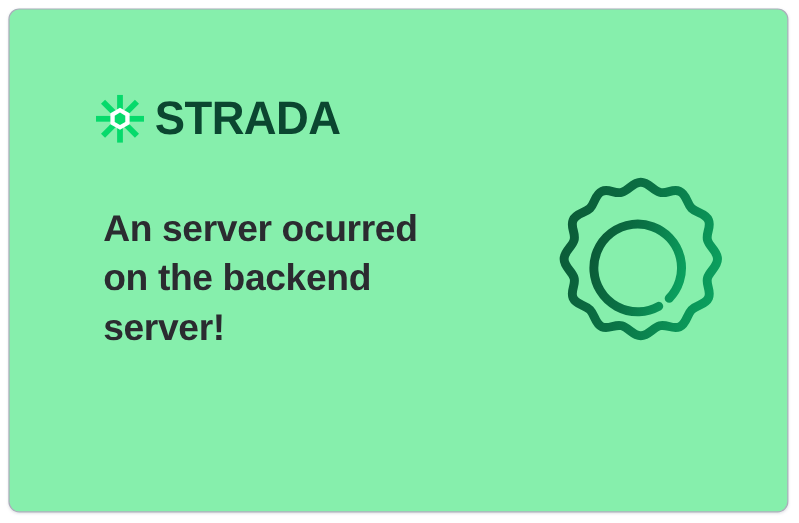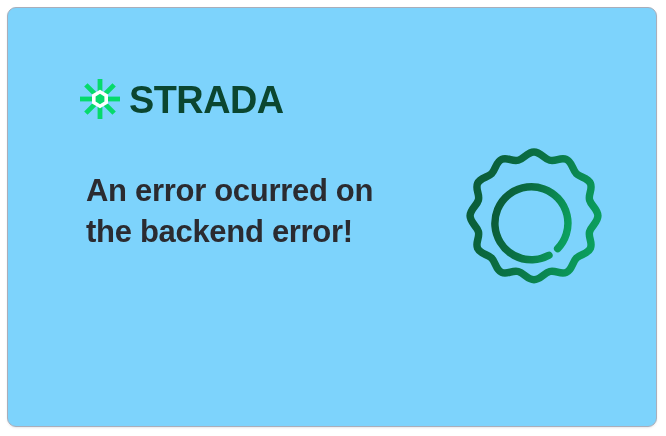--- a/index.html
+++ b/index.html
@@ -15,21 +15,21 @@
     overflow: hidden;
   }
 
   #error-card {
     position: absolute;
     left: 7px;
     top: 7px;
     width: 650px;
     height: 420px;
     box-sizing: border-box;
-    background: #7dd3fc;
+    background: #86efac;
     border: 1px solid #a9aeba;
     border-radius: 9px;
     box-shadow: 0 1px 2px rgba(120,128,145,0.18);
     overflow: hidden;
   }
 
   
   #brand-lockup {
     position: absolute;
     left: 72px;
@@ -107,21 +107,21 @@
           <polygon points="50,27 70,38.5 70,61.5 50,73 30,61.5 30,38.5" fill="#ffffff"></polygon>
 
           <polygon points="50,37 61,43.5 61,56.5 50,63 39,56.5 39,43.5" fill="#06da6b"></polygon>
         </g>
       </svg>
     </span>
 
     <span id="brand-wordmark">STRADA</span>
   </div>
 
-  <p id="error-message">An error ocurred on the backend error!</p>
+  <p id="error-message">An server ocurred on the backend server!</p>
 
   <div id="gear-illustration">
     <svg viewBox="0 0 200 200" aria-hidden="true">
       <defs>
         <linearGradient id="gearGrad" x1="0" y1="0.35" x2="1" y2="0.65">
           <stop offset="0%" stop-color="#0b5c38"></stop>
           <stop offset="45%" stop-color="#0a7245"></stop>
           <stop offset="100%" stop-color="#0ba05e"></stop>
         </linearGradient>
       </defs>

